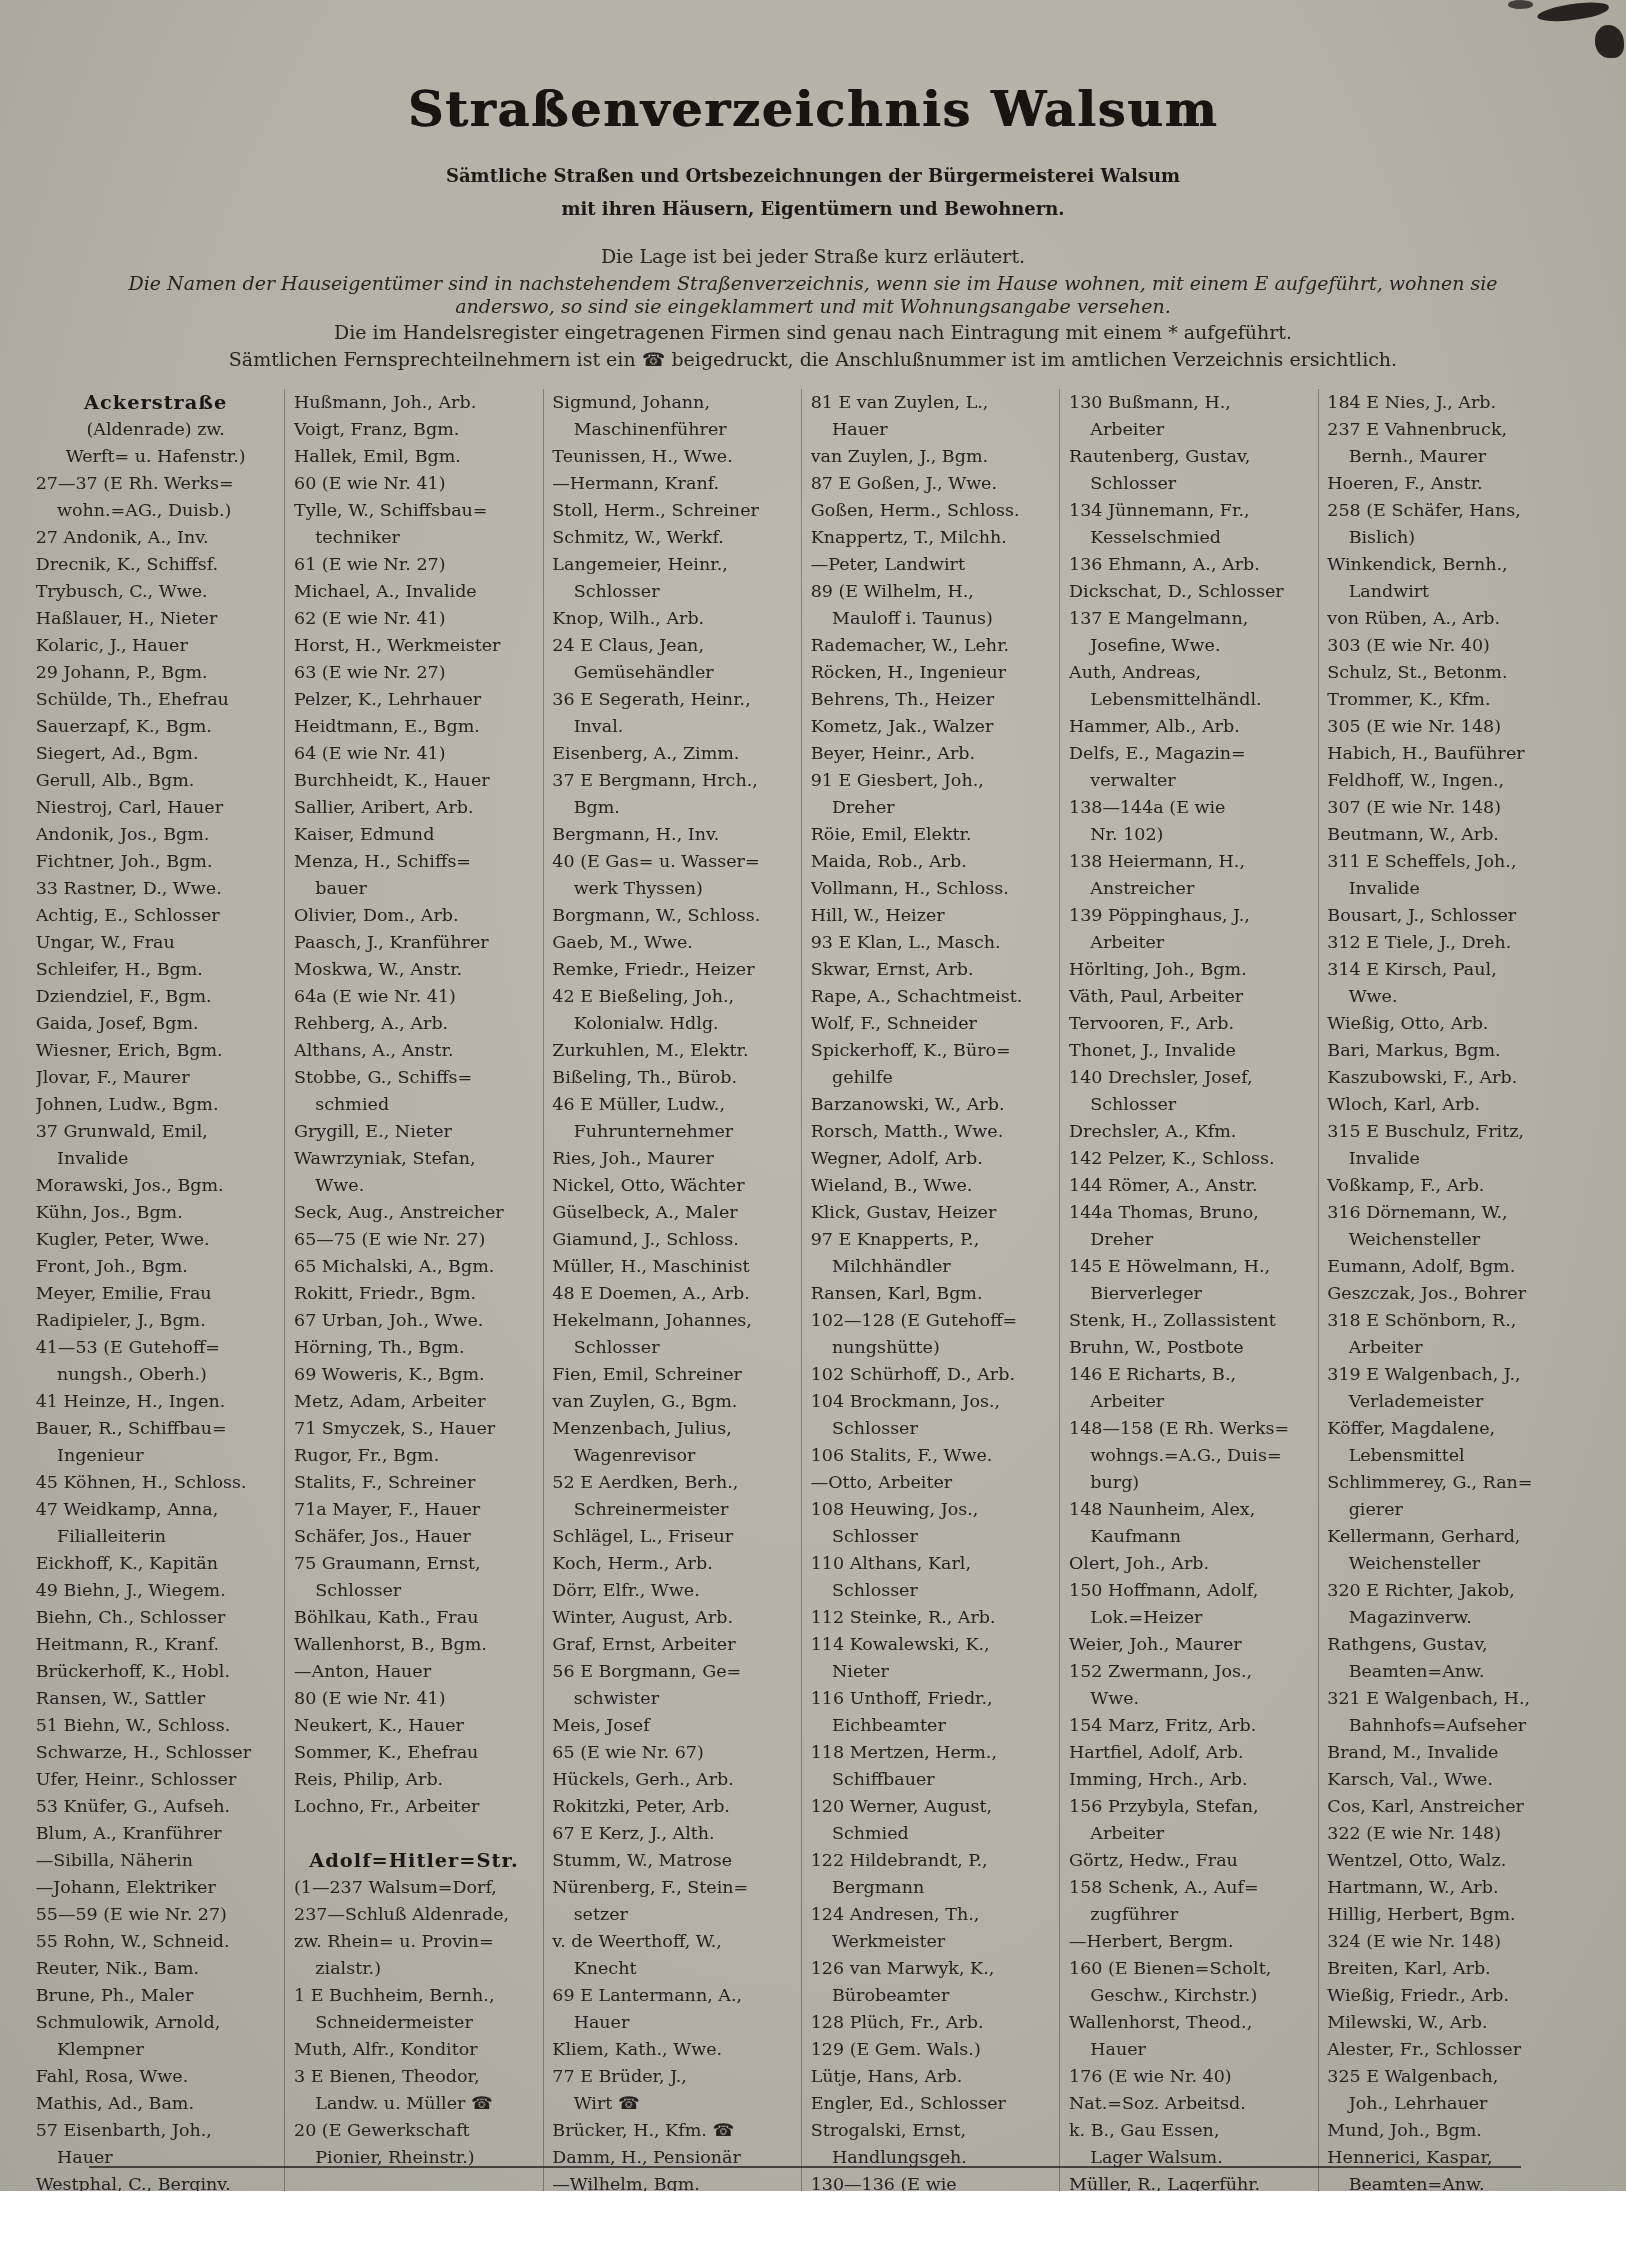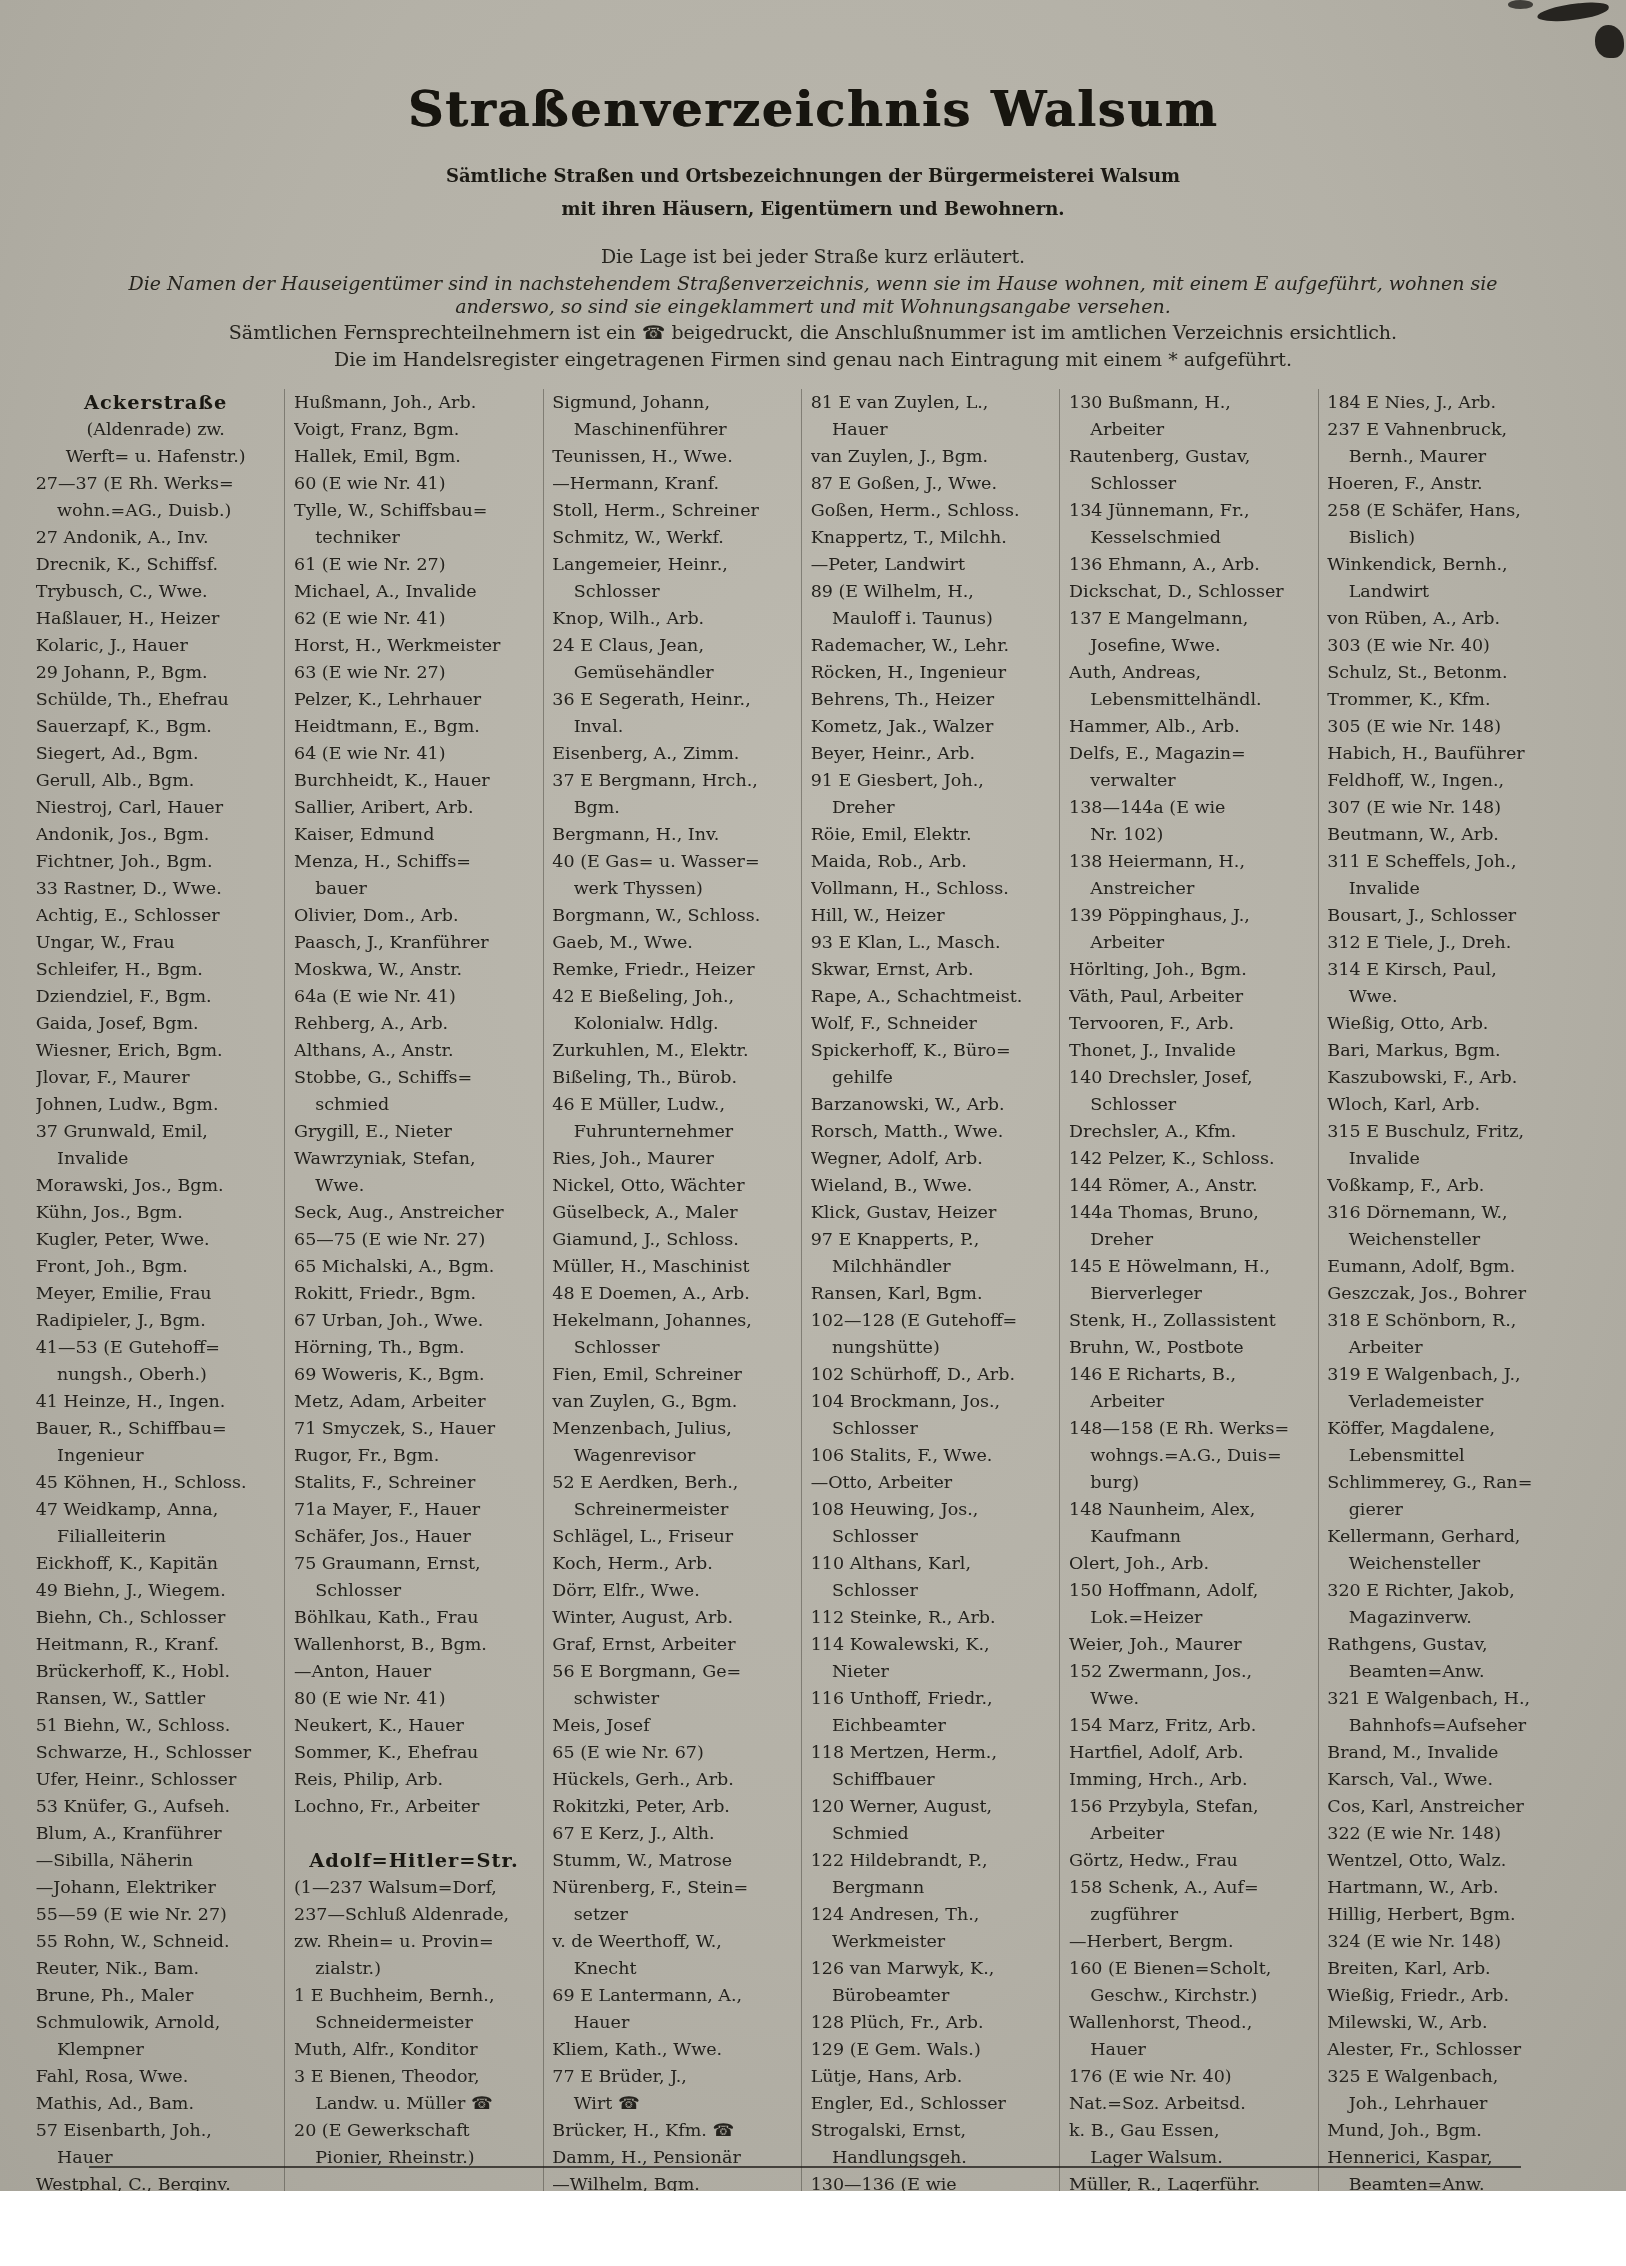--- a/index.html
+++ b/index.html
@@ -58,36 +58,36 @@
 
   <div class="masthead">
     <div class="title">Straßenverzeichnis Walsum</div>
     <div class="subtitle">
       <div>Sämtliche Straßen und Ortsbezeichnungen der Bürgermeisterei Walsum</div>
       <div>mit ihren Häusern, Eigentümern und Bewohnern.</div>
     </div>
     <div class="intro">
       <p>Die Lage ist bei jeder Straße kurz erläutert.</p>
       <p class="wide">Die Namen der Hauseigentümer sind in nachstehendem Straßenverzeichnis, wenn sie im Hause wohnen, mit einem E aufgeführt, wohnen sie anderswo, so sind sie eingeklammert und mit Wohnungsangabe versehen.</p>
+      <p>Die im Handelsregister eingetragenen Firmen sind genau nach Eintragung mit einem * aufgeführt.</p>
       <p>Sämtlichen Fernsprechteilnehmern ist ein ☎ beigedruckt, die Anschlußnummer ist im amtlichen Verzeichnis ersichtlich.</p>
-      <p>Die im Handelsregister eingetragenen Firmen sind genau nach Eintragung mit einem * aufgeführt.</p>
     </div>
   </div>
 
   <div class="directory">
       <div class="col">
         <div class="ln head">Ackerstraße</div>
         <div class="ln ctr">(Aldenrade) zw.</div>
         <div class="ln ctr">Werft= u. Hafenstr.)</div>
         <div class="ln">27—37 (E Rh. Werks=</div>
         <div class="ln cont">wohn.=AG., Duisb.)</div>
         <div class="ln">27 Andonik, A., Inv.</div>
         <div class="ln">Drecnik, K., Schiffsf.</div>
         <div class="ln">Trybusch, C., Wwe.</div>
-        <div class="ln">Haßlauer, H., Heizer</div>
+        <div class="ln">Haßlauer, H., Nieter</div>
         <div class="ln">Kolaric, J., Hauer</div>
         <div class="ln">29 Johann, P., Bgm.</div>
         <div class="ln">Schülde, Th., Ehefrau</div>
         <div class="ln">Sauerzapf, K., Bgm.</div>
         <div class="ln">Siegert, Ad., Bgm.</div>
         <div class="ln">Gerull, Alb., Bgm.</div>
         <div class="ln">Niestroj, Carl, Hauer</div>
         <div class="ln">Andonik, Jos., Bgm.</div>
         <div class="ln">Fichtner, Joh., Bgm.</div>
         <div class="ln">33 Rastner, D., Wwe.</div>

